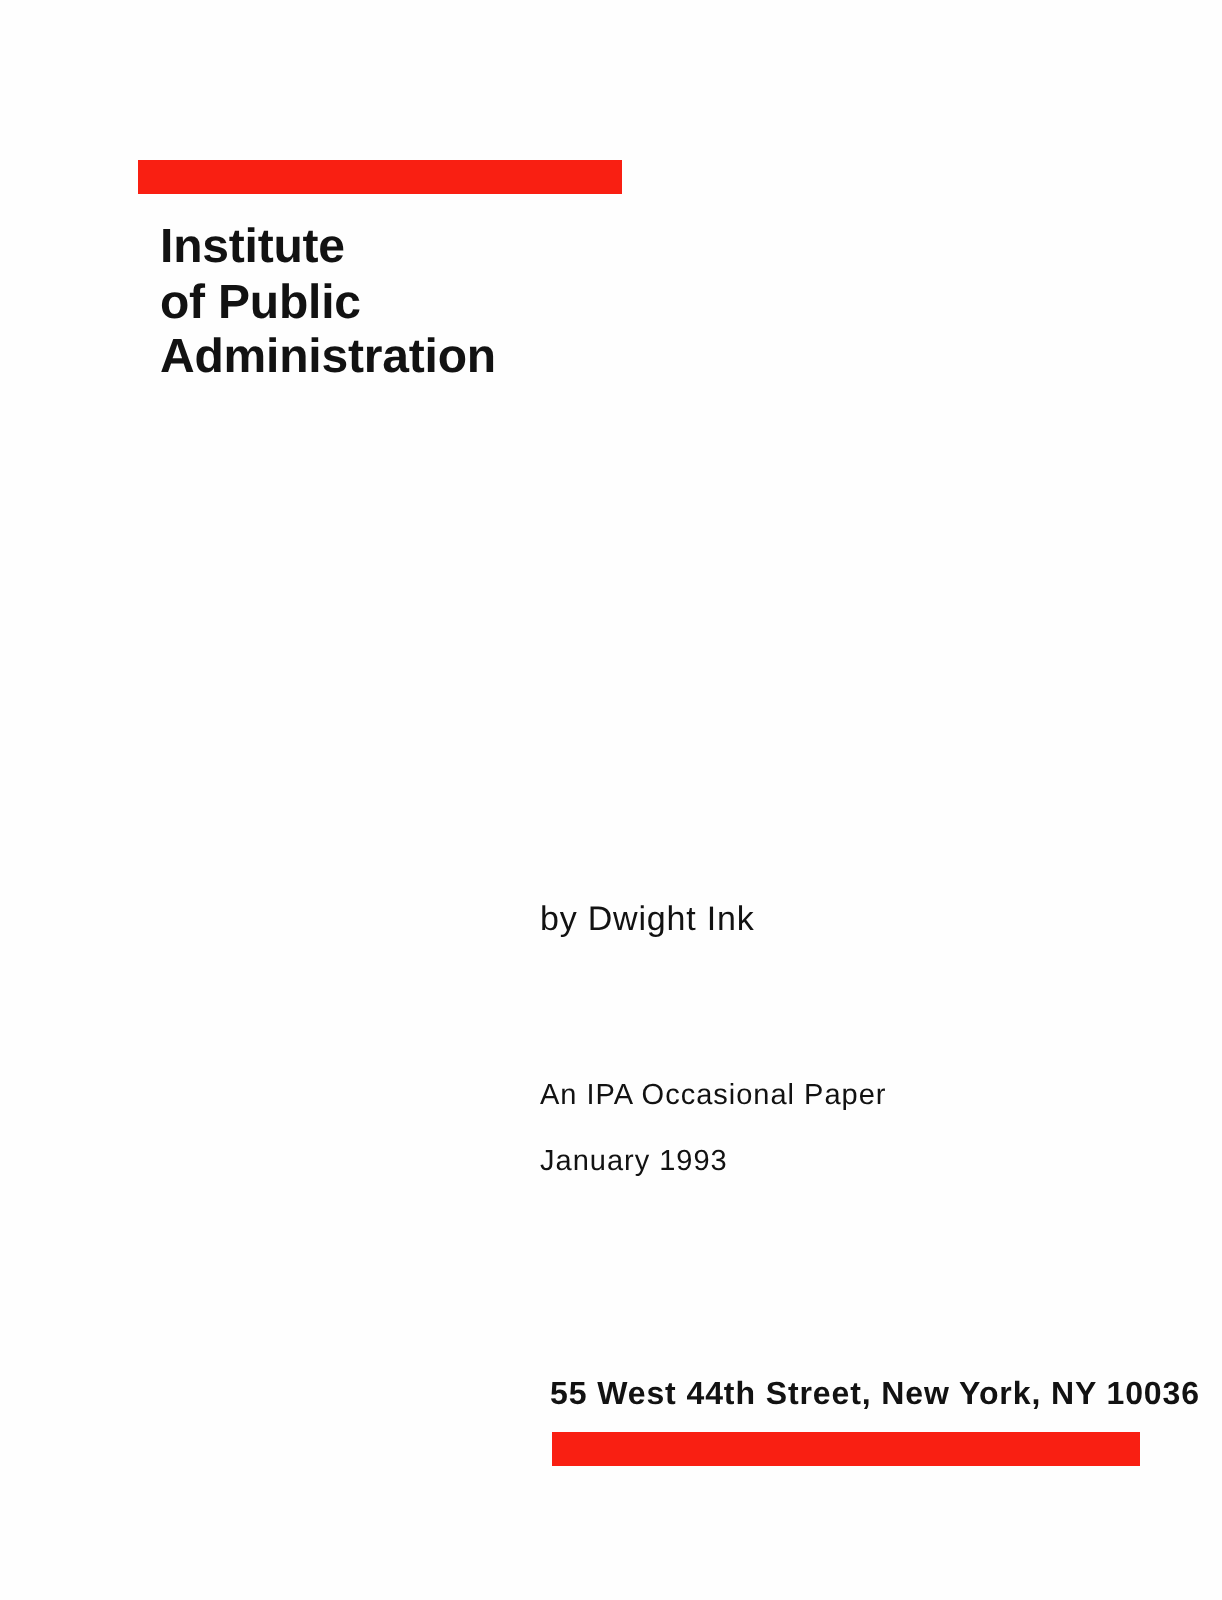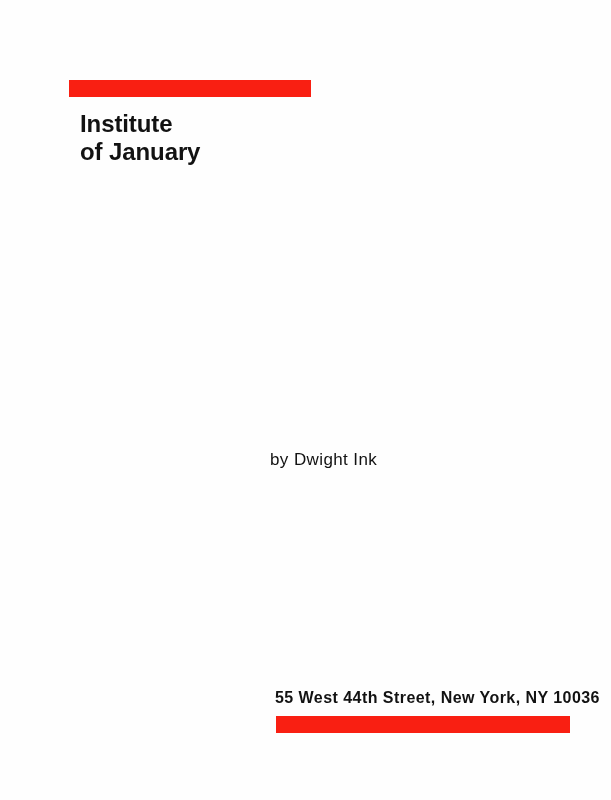--- a/index.html
+++ b/index.html
@@ -110,24 +110,29 @@
 </style>
 </head>
 <body>
 
 <div class="page">
 
   <div class="rule rule-top"></div>
 
   <div class="masthead">
     <div class="masthead-line">Institute</div>
-    <div class="masthead-line">of January</div>
+    <div class="masthead-line">of Public</div>
+    <div class="masthead-line">Administration</div>
   </div>
 
 
   <div class="byline">by Dwight Ink</div>
 
+  <div class="meta-block">
+    <div class="meta-line">An IPA Occasional Paper</div>
+    <div class="meta-line">January 1993</div>
+  </div>
 
   <div class="address">55 West 44th Street, New York, NY 10036</div>
 
   <div class="rule rule-bottom"></div>
 
 </div>
 
 </body></html>

